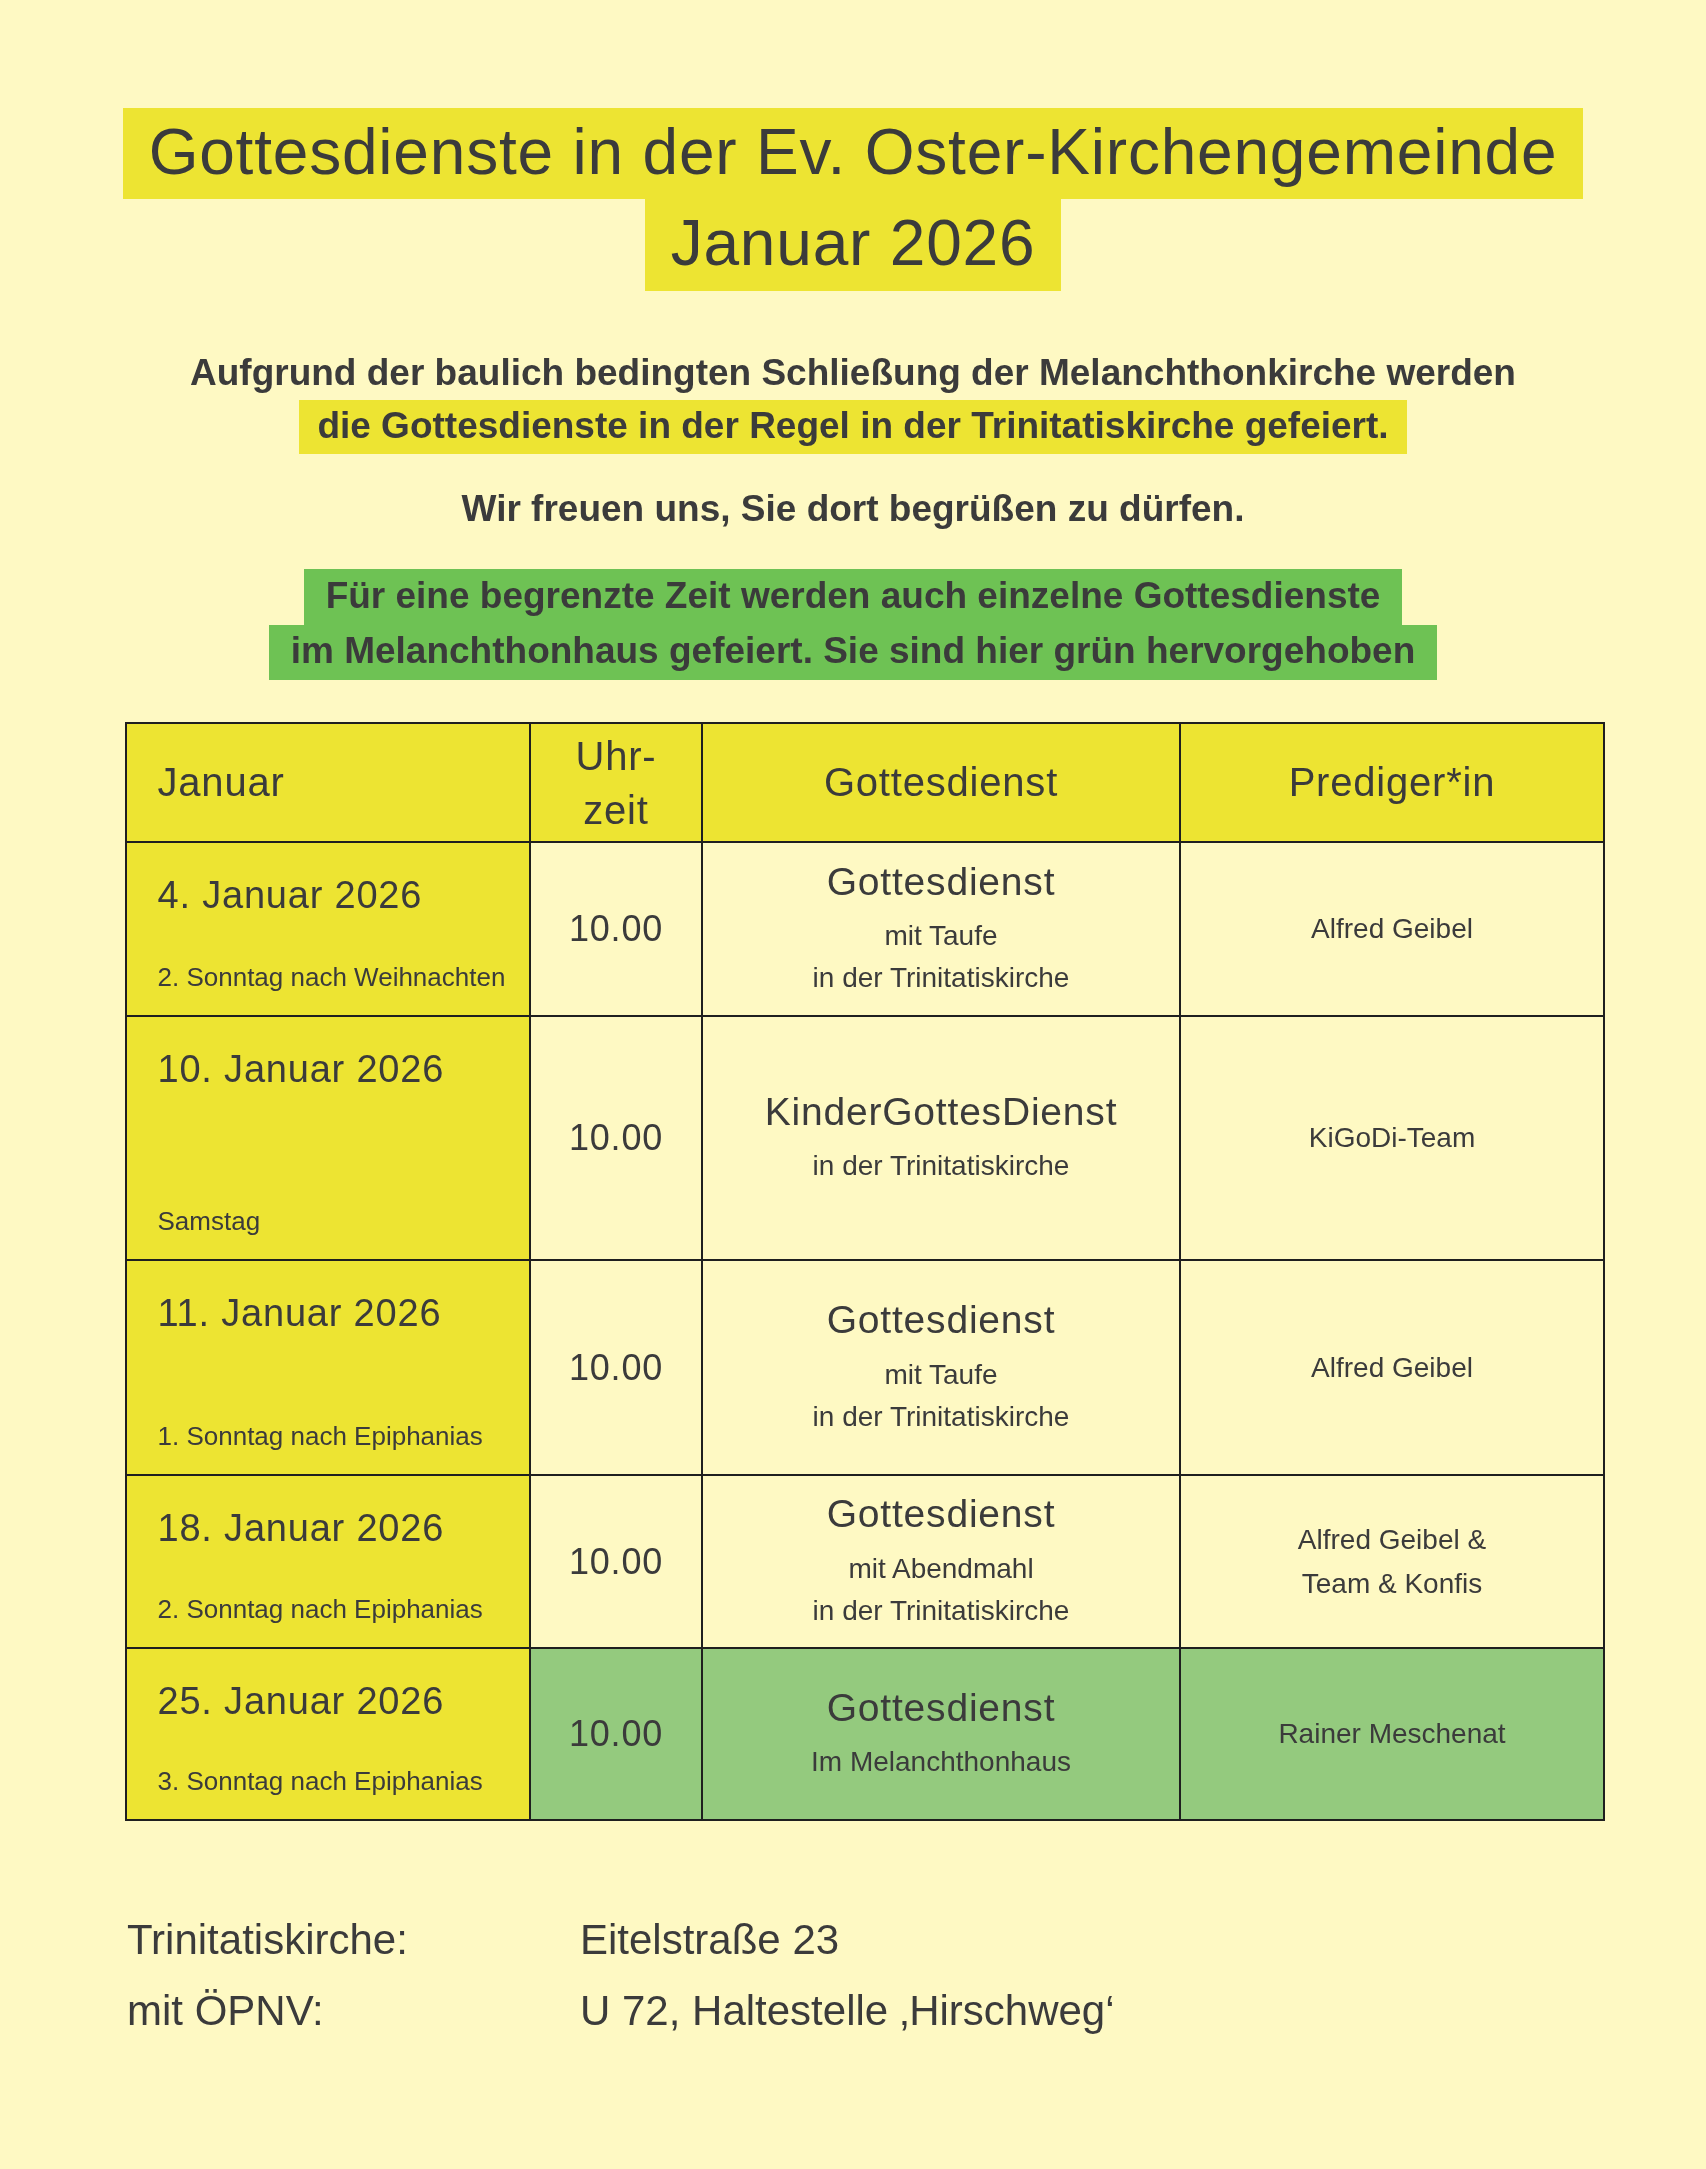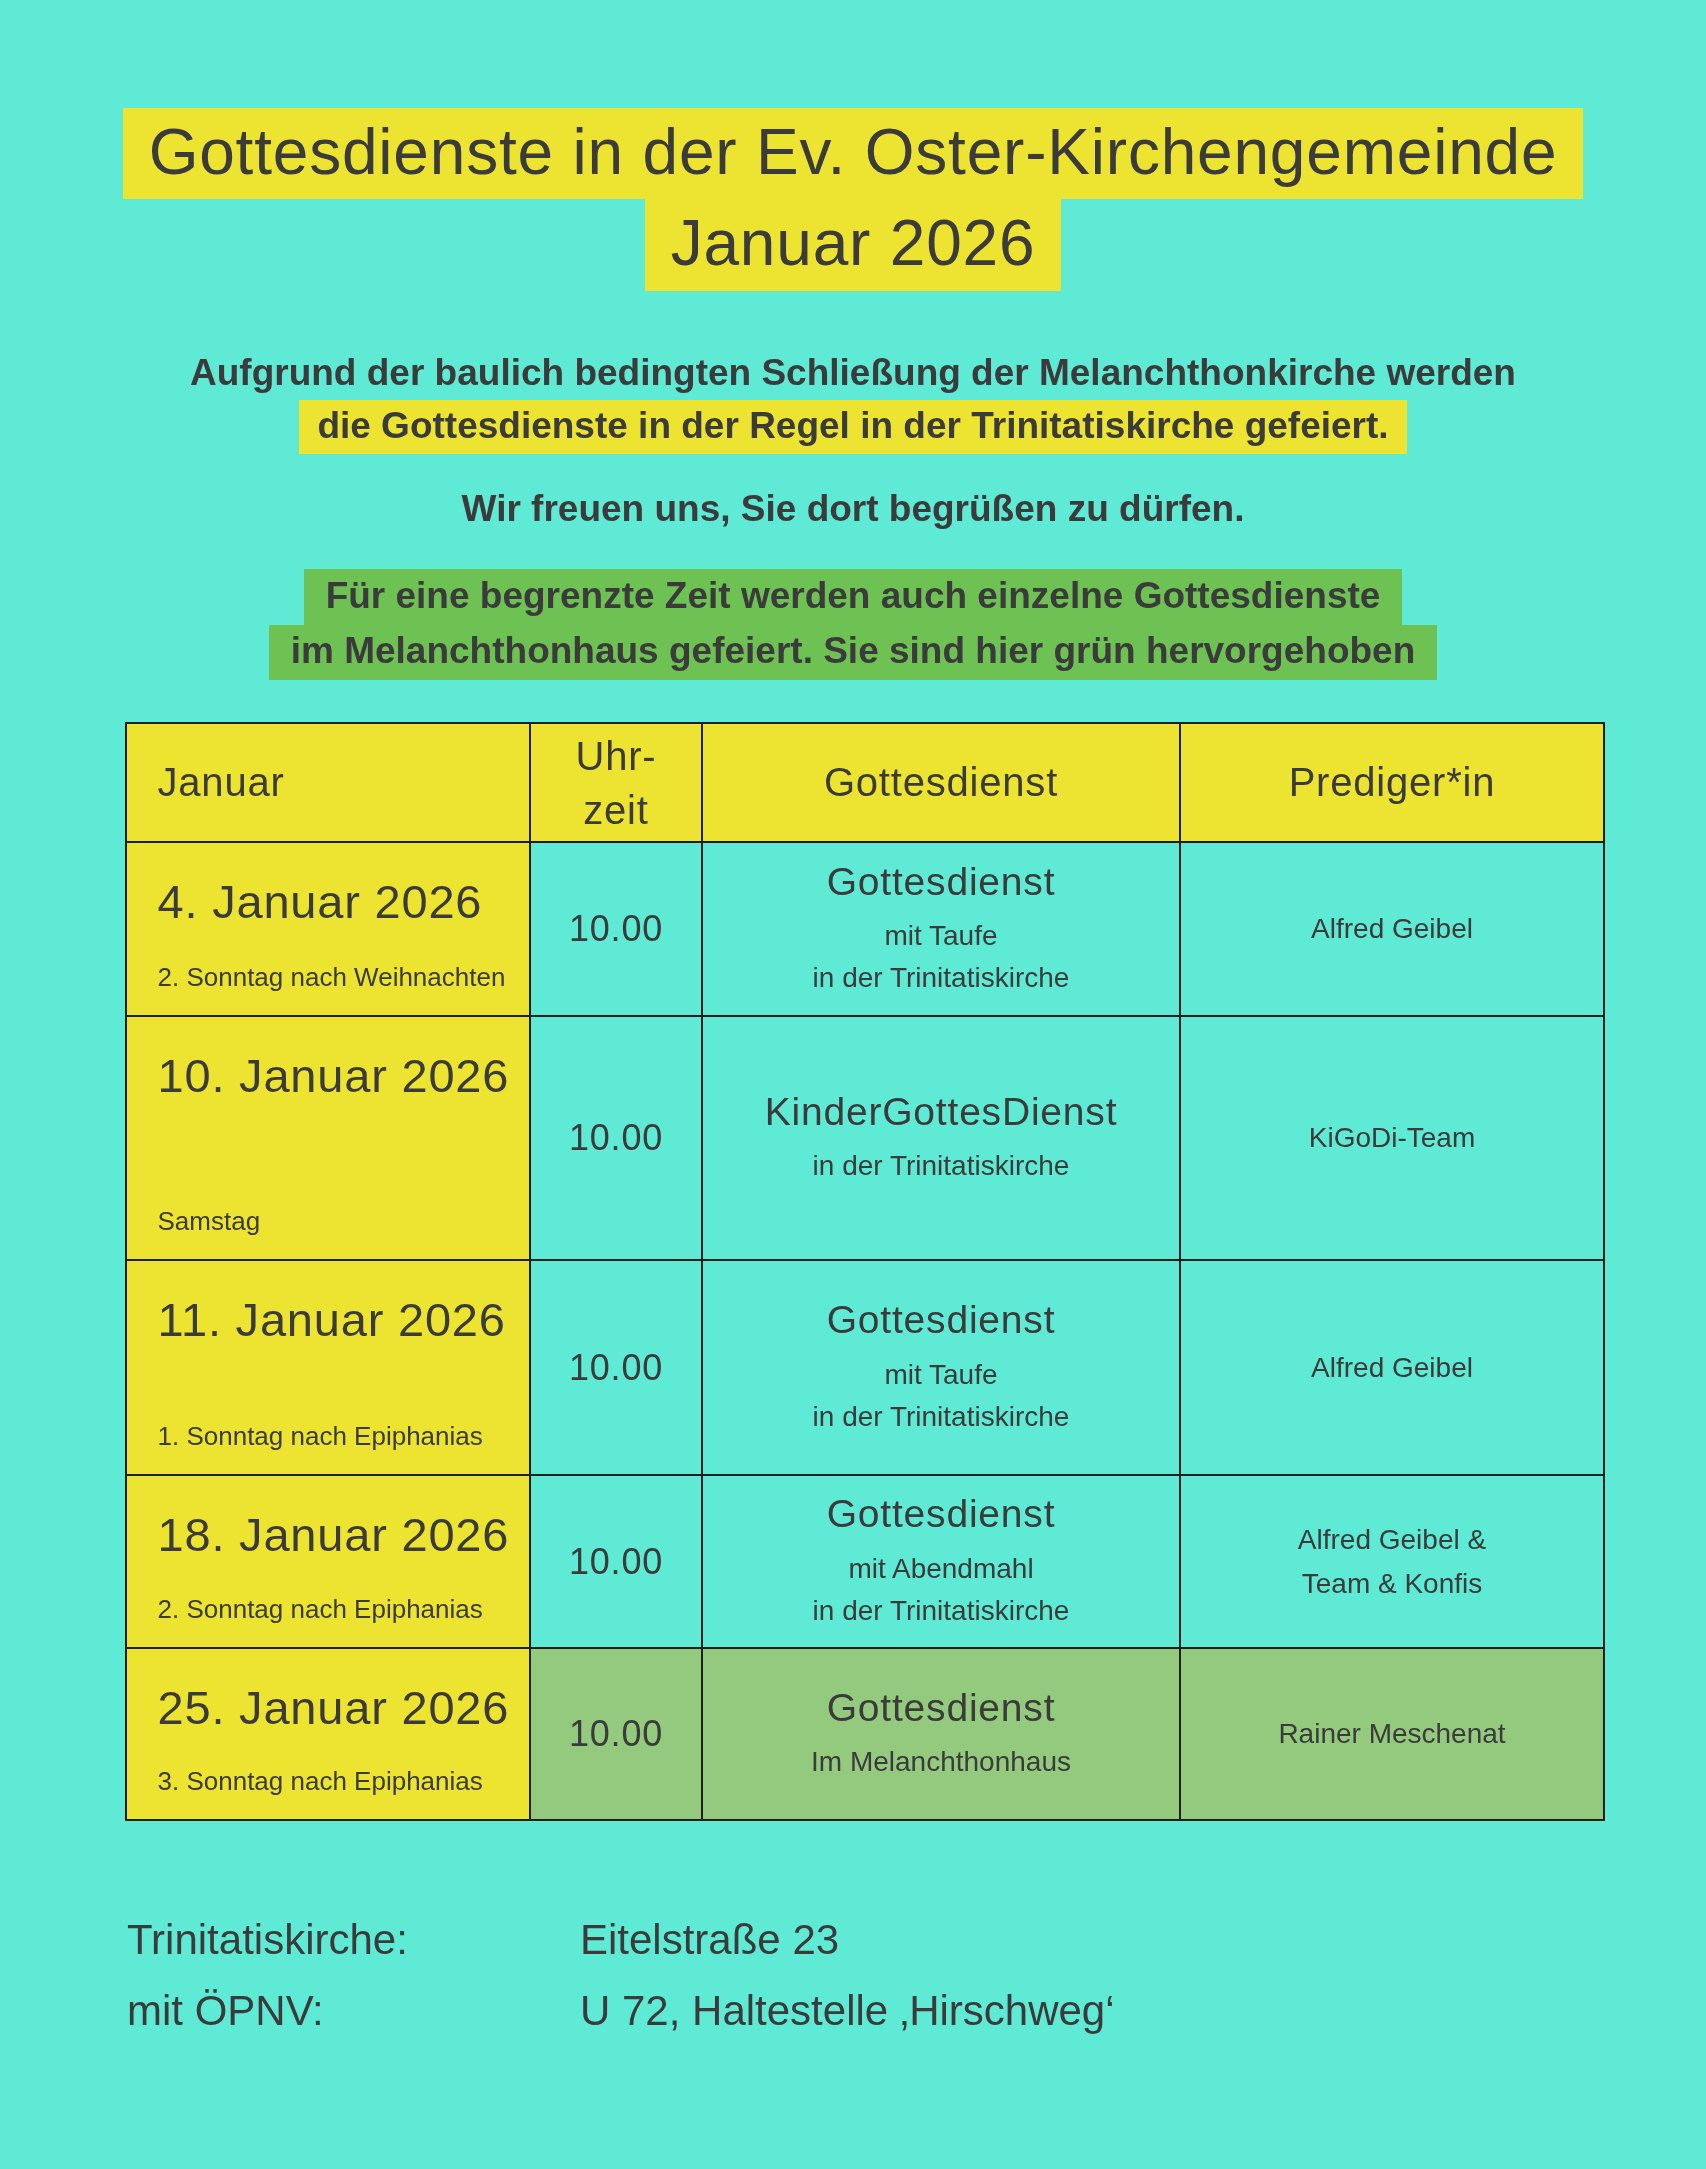--- a/index.html
+++ b/index.html
@@ -1,19 +1,19 @@
 <!DOCTYPE html>
 <html lang="de" style="font-size:13.6px"><head>
 <meta charset="utf-8">
 <style>
   html,body{margin:0;padding:0;background:#e8e8e6;}
   .page{
     position:relative;
     width:1706px;height:2170px;
-    background:#5eead4;
+    background:#fef9c3;
     font-family:"Liberation Sans", sans-serif;
     color:#3b3b3b;
     overflow:hidden;
   }
   .hl-y{background:#ede432;}
   .hl-g{background:#6ec254;}
 
   
   .title-block{position:absolute;top:108px;left:0;width:100%;text-align:center;}
   .title-line{line-height:1.0;}
@@ -46,21 +46,21 @@
   .schedule tr.r3{height:215px;}
   .schedule tr.r4{height:173px;}
   .schedule tr.r5{height:172px;}
   .schedule th{
     background:#ede432;font-weight:normal;
     font-size:40px;text-align:center;vertical-align:middle;letter-spacing:0.8px;
   }
   .schedule th.h-datum{text-align:left;padding-left:30.5px;}
   .schedule th .two-line{line-height:1.35;}
   .date-cell{background:#ede432;position:relative;}
-  .date-main{position:absolute;top:30.5px;left:30.5px;font-size:47px;letter-spacing:0.8px;white-space:nowrap;}
+  .date-main{position:absolute;top:30.5px;left:30.5px;font-size:38px;letter-spacing:0.8px;white-space:nowrap;}
   .date-sub{position:absolute;bottom:22px;left:30.5px;font-size:26px;white-space:nowrap;}
   .time-cell{text-align:center;vertical-align:middle;font-size:36px;letter-spacing:0.8px;}
   .service-cell{text-align:center;vertical-align:middle;}
   .service-title{font-size:39px;letter-spacing:0.8px;margin-bottom:10.2px;line-height:1.2;}
   .service-line{font-size:28px;line-height:1.5;}
   .preacher-cell{text-align:center;vertical-align:middle;font-size:28px;line-height:1.55;}
   td.g{background:#94ca7e;}
 
   
   .locations{position:absolute;left:127px;top:1914px;font-size:42px;}

